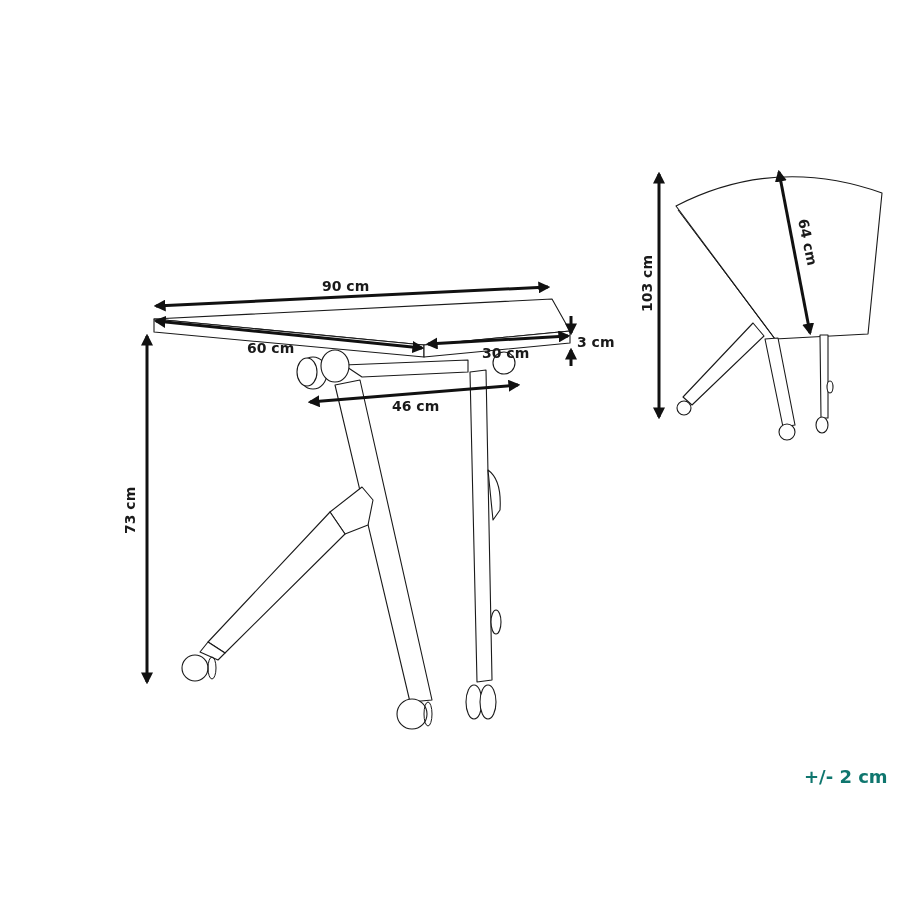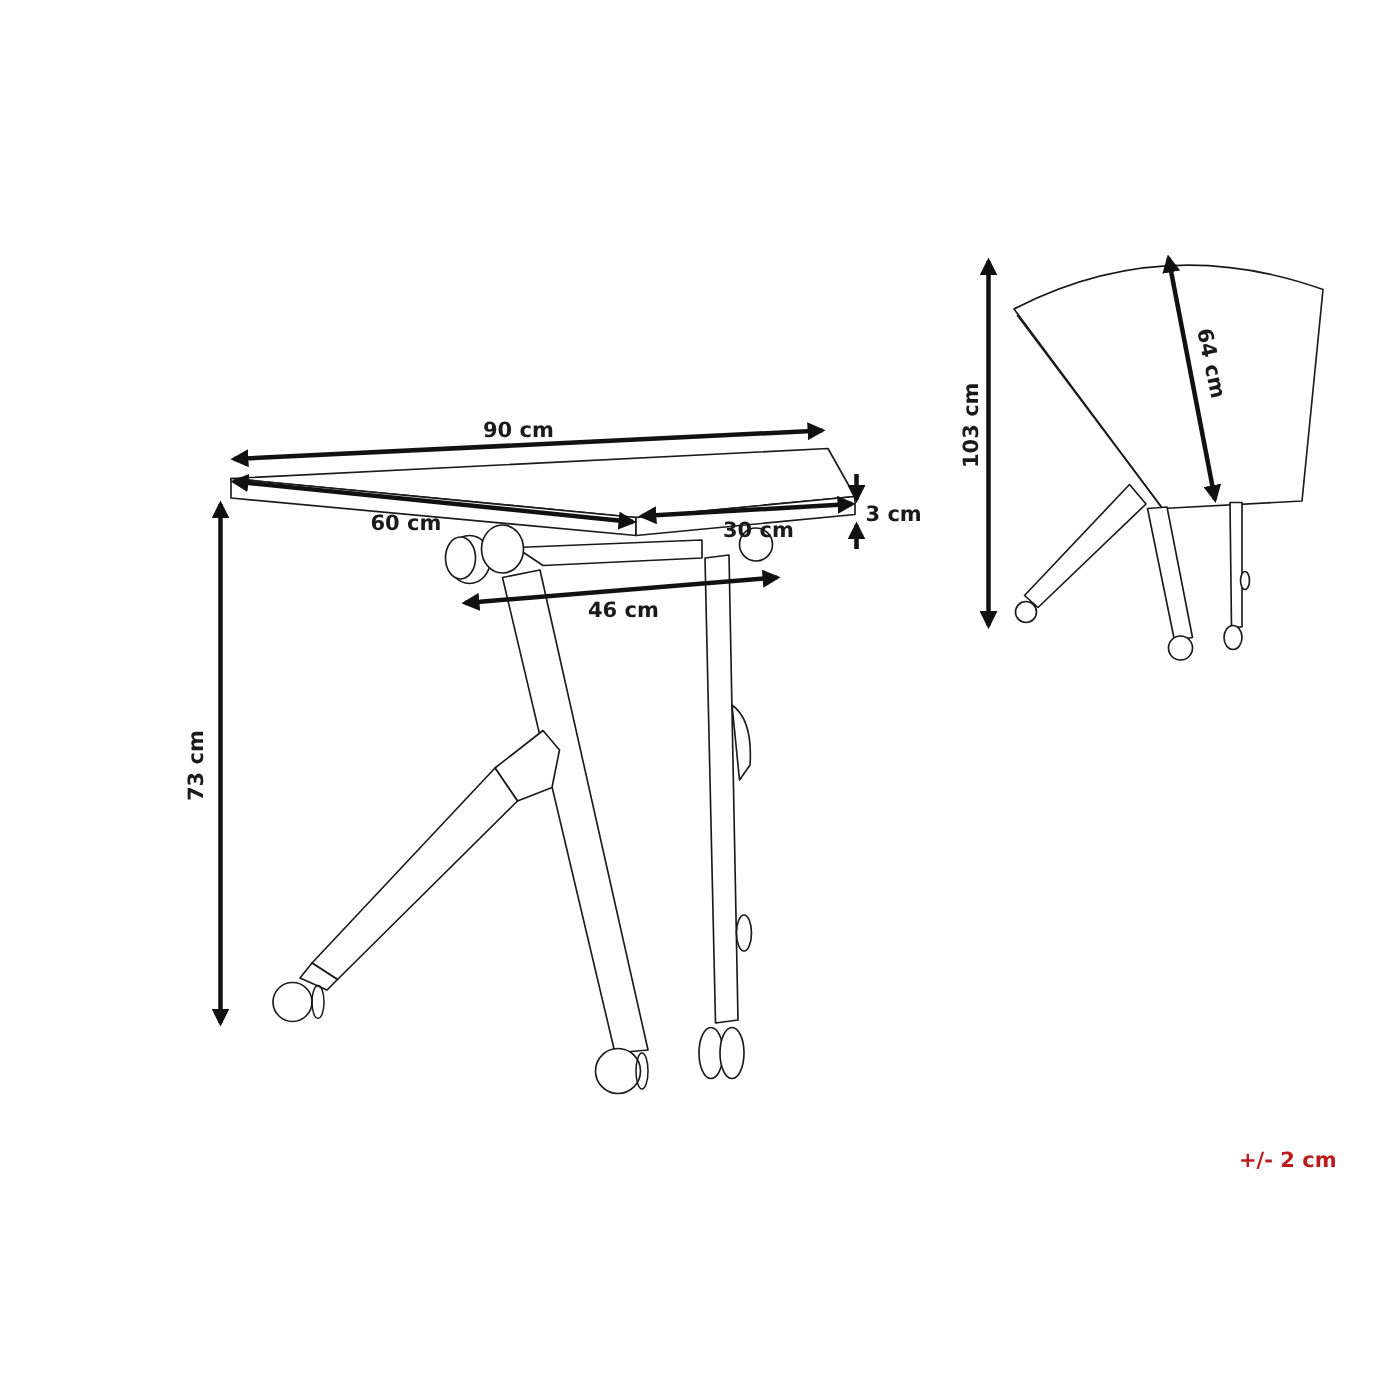--- a/index.html
+++ b/index.html
@@ -2,21 +2,21 @@
 <html><head>
 <meta charset="utf-8">
 <style>
   html, body { margin: 0; padding: 0; background: #ffffff; }
   body { width: 920px; height: 920px; position: relative; overflow: hidden; font-family: "DejaVu Sans", sans-serif; }
   svg { position: absolute; left: 0; top: 0; }
   .line { fill: #ffffff; stroke: #1a1a1a; stroke-width: 1.1; stroke-linejoin: round; stroke-linecap: round; }
   .thin { fill: none; stroke: #1a1a1a; stroke-width: 1; }
   .dim { fill: none; stroke: #111111; stroke-width: 3; }
   .lbl { font-family: "DejaVu Sans", sans-serif; font-weight: bold; font-size: 14px; fill: #1a1a1a; }
-  .tol { position: absolute; left: 826px; top: 766px; font-weight: bold; font-size: 14px; color: #b91c1c; }
+  .tol { position: absolute; left: 804px; top: 766px; font-weight: bold; font-size: 18px; color: #0f766e; }
 </style>
 </head>
 <body>
 
 <svg width="920" height="920" viewBox="0 0 920 920">
   <defs>
     <marker id="ah" viewBox="0 0 10 10" refX="8" refY="5" markerWidth="4" markerHeight="4" orient="auto-start-reverse">
       <path d="M0,0 L10,5 L0,10 z" fill="#111"></path>
     </marker>
   </defs>

